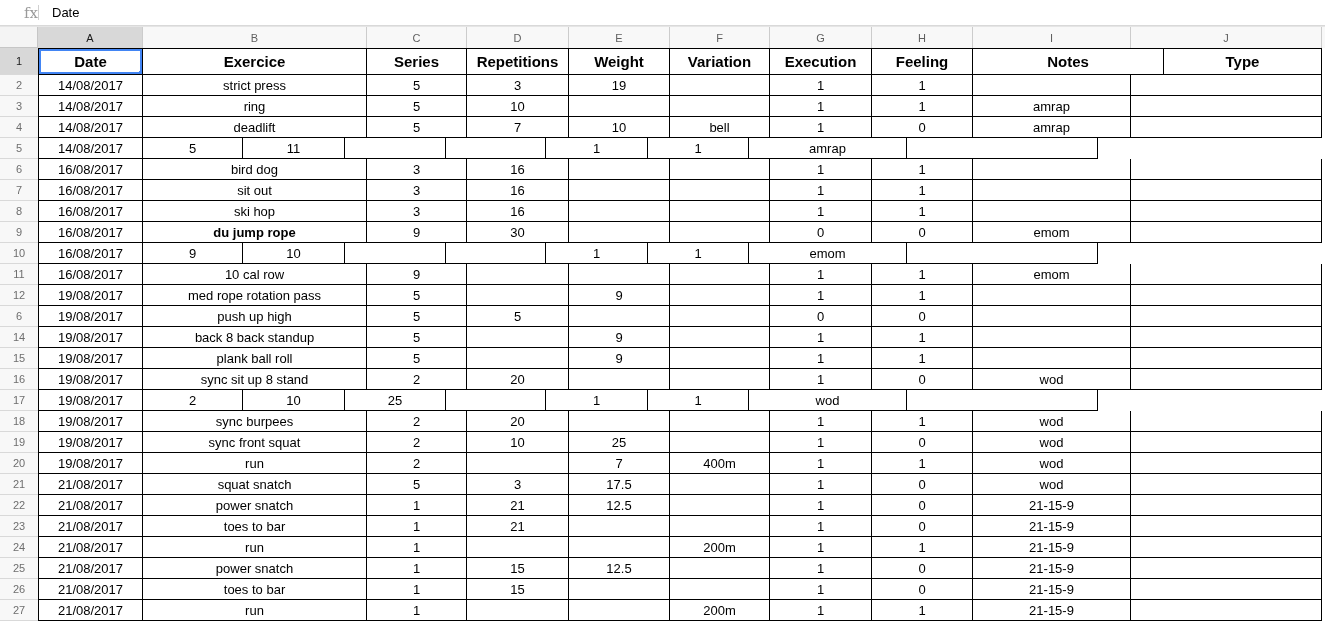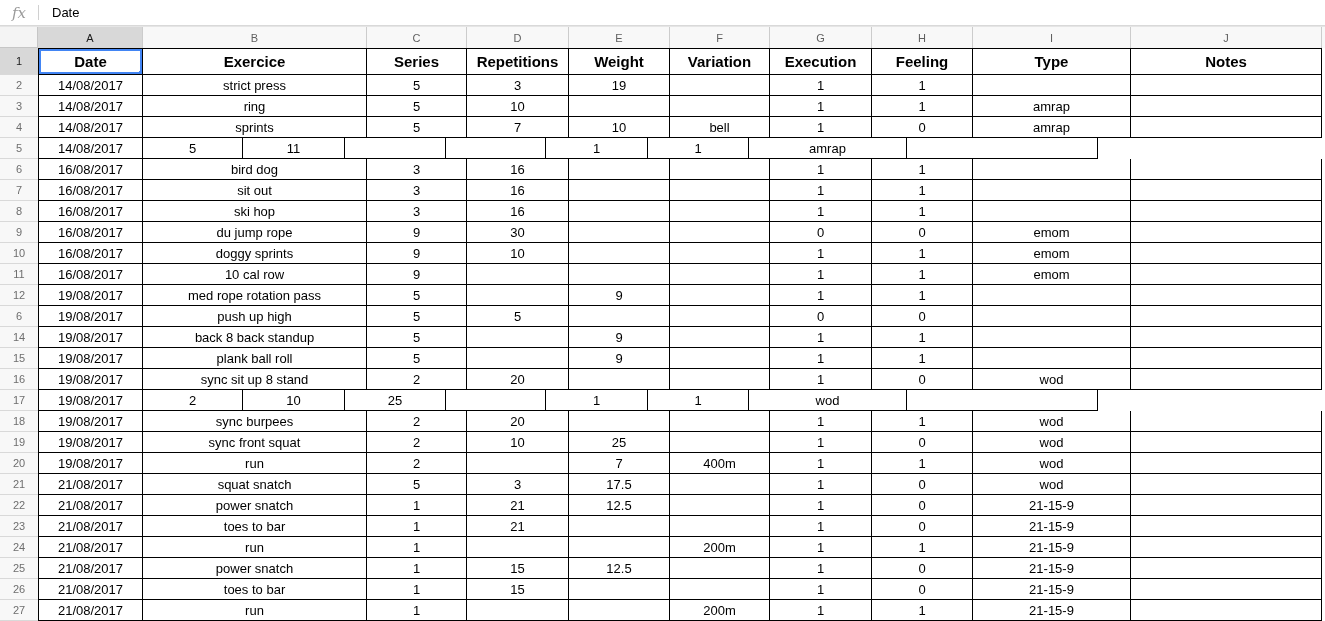--- a/index.html
+++ b/index.html
@@ -9,22 +9,22 @@
     background: #fff;
     font-family: "Liberation Sans", sans-serif;
     position: relative; overflow: hidden;
   }
   
   .formula-bar {
     height: 25px; border-bottom: 1px solid #d9d9d9;
     display: flex; align-items: center; background: #fff;
   }
   .fx {
-    font-family: "DejaVu Serif", serif; font-style: italic;
-    color: #9a9a9a; font-size: 15px; width: 38px; text-align: center;
+    font-family: "DejaVu Serif", serif; 
+    color: #9a9a9a; font-size: 15px; width: 38px; text-align: right;
   }
   .fb-divider { width: 1px; height: 15px; background: #d0d0d0; }
   .formula-input {
     padding-left: 13px; font-size: 13px; color: #000; flex: 1; height: 100%;
     display: flex; align-items: center;
   }
   
   .col-headers {
     height: 22px; display: flex; background: #f8f8f8;
     border-top: 1px solid #e5e5e5; box-sizing: border-box;
@@ -96,22 +96,22 @@
       <div class="row header-row">
         <div class="gutter">1</div>
         <div class="cell c0" style="width: 105px;">Date<span class="sel-outline"></span><span class="fill-handle"></span></div>
         <div class="cell" style="width: 224px;">Exercice</div>
         <div class="cell" style="width: 100px;">Series</div>
         <div class="cell" style="width: 102px;">Repetitions</div>
         <div class="cell" style="width: 101px;">Weight</div>
         <div class="cell" style="width: 100px;">Variation</div>
         <div class="cell" style="width: 102px;">Execution</div>
         <div class="cell" style="width: 101px;">Feeling</div>
+        <div class="cell" style="width: 191px;">Notes</div>
         <div class="cell" style="width: 158px;">Type</div>
-        <div class="cell" style="width: 191px;">Notes</div>
       </div>
       <div class="row">
         <div class="gutter">2</div>
         <div class="cell c0" style="width: 105px;">14/08/2017</div>
         <div class="cell" style="width: 224px;">strict press</div>
         <div class="cell" style="width: 100px;">5</div>
         <div class="cell" style="width: 102px;">3</div>
         <div class="cell" style="width: 101px;">19</div>
         <div class="cell" style="width: 100px;"></div>
         <div class="cell" style="width: 102px;">1</div>
@@ -128,21 +128,21 @@
         <div class="cell" style="width: 101px;"></div>
         <div class="cell" style="width: 100px;"></div>
         <div class="cell" style="width: 102px;">1</div>
         <div class="cell" style="width: 101px;">1</div>
         <div class="cell" style="width: 158px;">amrap</div>
         <div class="cell" style="width: 191px;"></div>
       </div>
       <div class="row">
         <div class="gutter">4</div>
         <div class="cell c0" style="width: 105px;">14/08/2017</div>
-        <div class="cell" style="width: 224px;">sprints</div>
+        <div class="cell" style="width: 224px;">deadlift</div>
         <div class="cell" style="width: 100px;">5</div>
         <div class="cell" style="width: 102px;">7</div>
         <div class="cell" style="width: 101px;">10</div>
         <div class="cell" style="width: 100px;">bell</div>
         <div class="cell" style="width: 102px;">1</div>
         <div class="cell" style="width: 101px;">0</div>
         <div class="cell" style="width: 158px;">amrap</div>
         <div class="cell" style="width: 191px;"></div>
       </div>
       <div class="row">
@@ -192,34 +192,33 @@
         <div class="cell" style="width: 101px;"></div>
         <div class="cell" style="width: 100px;"></div>
         <div class="cell" style="width: 102px;">1</div>
         <div class="cell" style="width: 101px;">1</div>
         <div class="cell" style="width: 158px;"></div>
         <div class="cell" style="width: 191px;"></div>
       </div>
       <div class="row">
         <div class="gutter">9</div>
         <div class="cell c0" style="width: 105px;">16/08/2017</div>
-        <div class="cell" style="width: 224px;">du jump rope</div>
+        <div class="cell" style="width: 224px; font-weight: bold;">du jump rope</div>
         <div class="cell" style="width: 100px;">9</div>
         <div class="cell" style="width: 102px;">30</div>
         <div class="cell" style="width: 101px;"></div>
         <div class="cell" style="width: 100px;"></div>
         <div class="cell" style="width: 102px;">0</div>
         <div class="cell" style="width: 101px;">0</div>
         <div class="cell" style="width: 158px;">emom</div>
         <div class="cell" style="width: 191px;"></div>
       </div>
       <div class="row">
         <div class="gutter">10</div>
         <div class="cell c0" style="width: 105px;">16/08/2017</div>
-        <div class="cell" style="width: 224px;">doggy sprints</div>
         <div class="cell" style="width: 100px;">9</div>
         <div class="cell" style="width: 102px;">10</div>
         <div class="cell" style="width: 101px;"></div>
         <div class="cell" style="width: 100px;"></div>
         <div class="cell" style="width: 102px;">1</div>
         <div class="cell" style="width: 101px;">1</div>
         <div class="cell" style="width: 158px;">emom</div>
         <div class="cell" style="width: 191px;"></div>
       </div>
       <div class="row">

